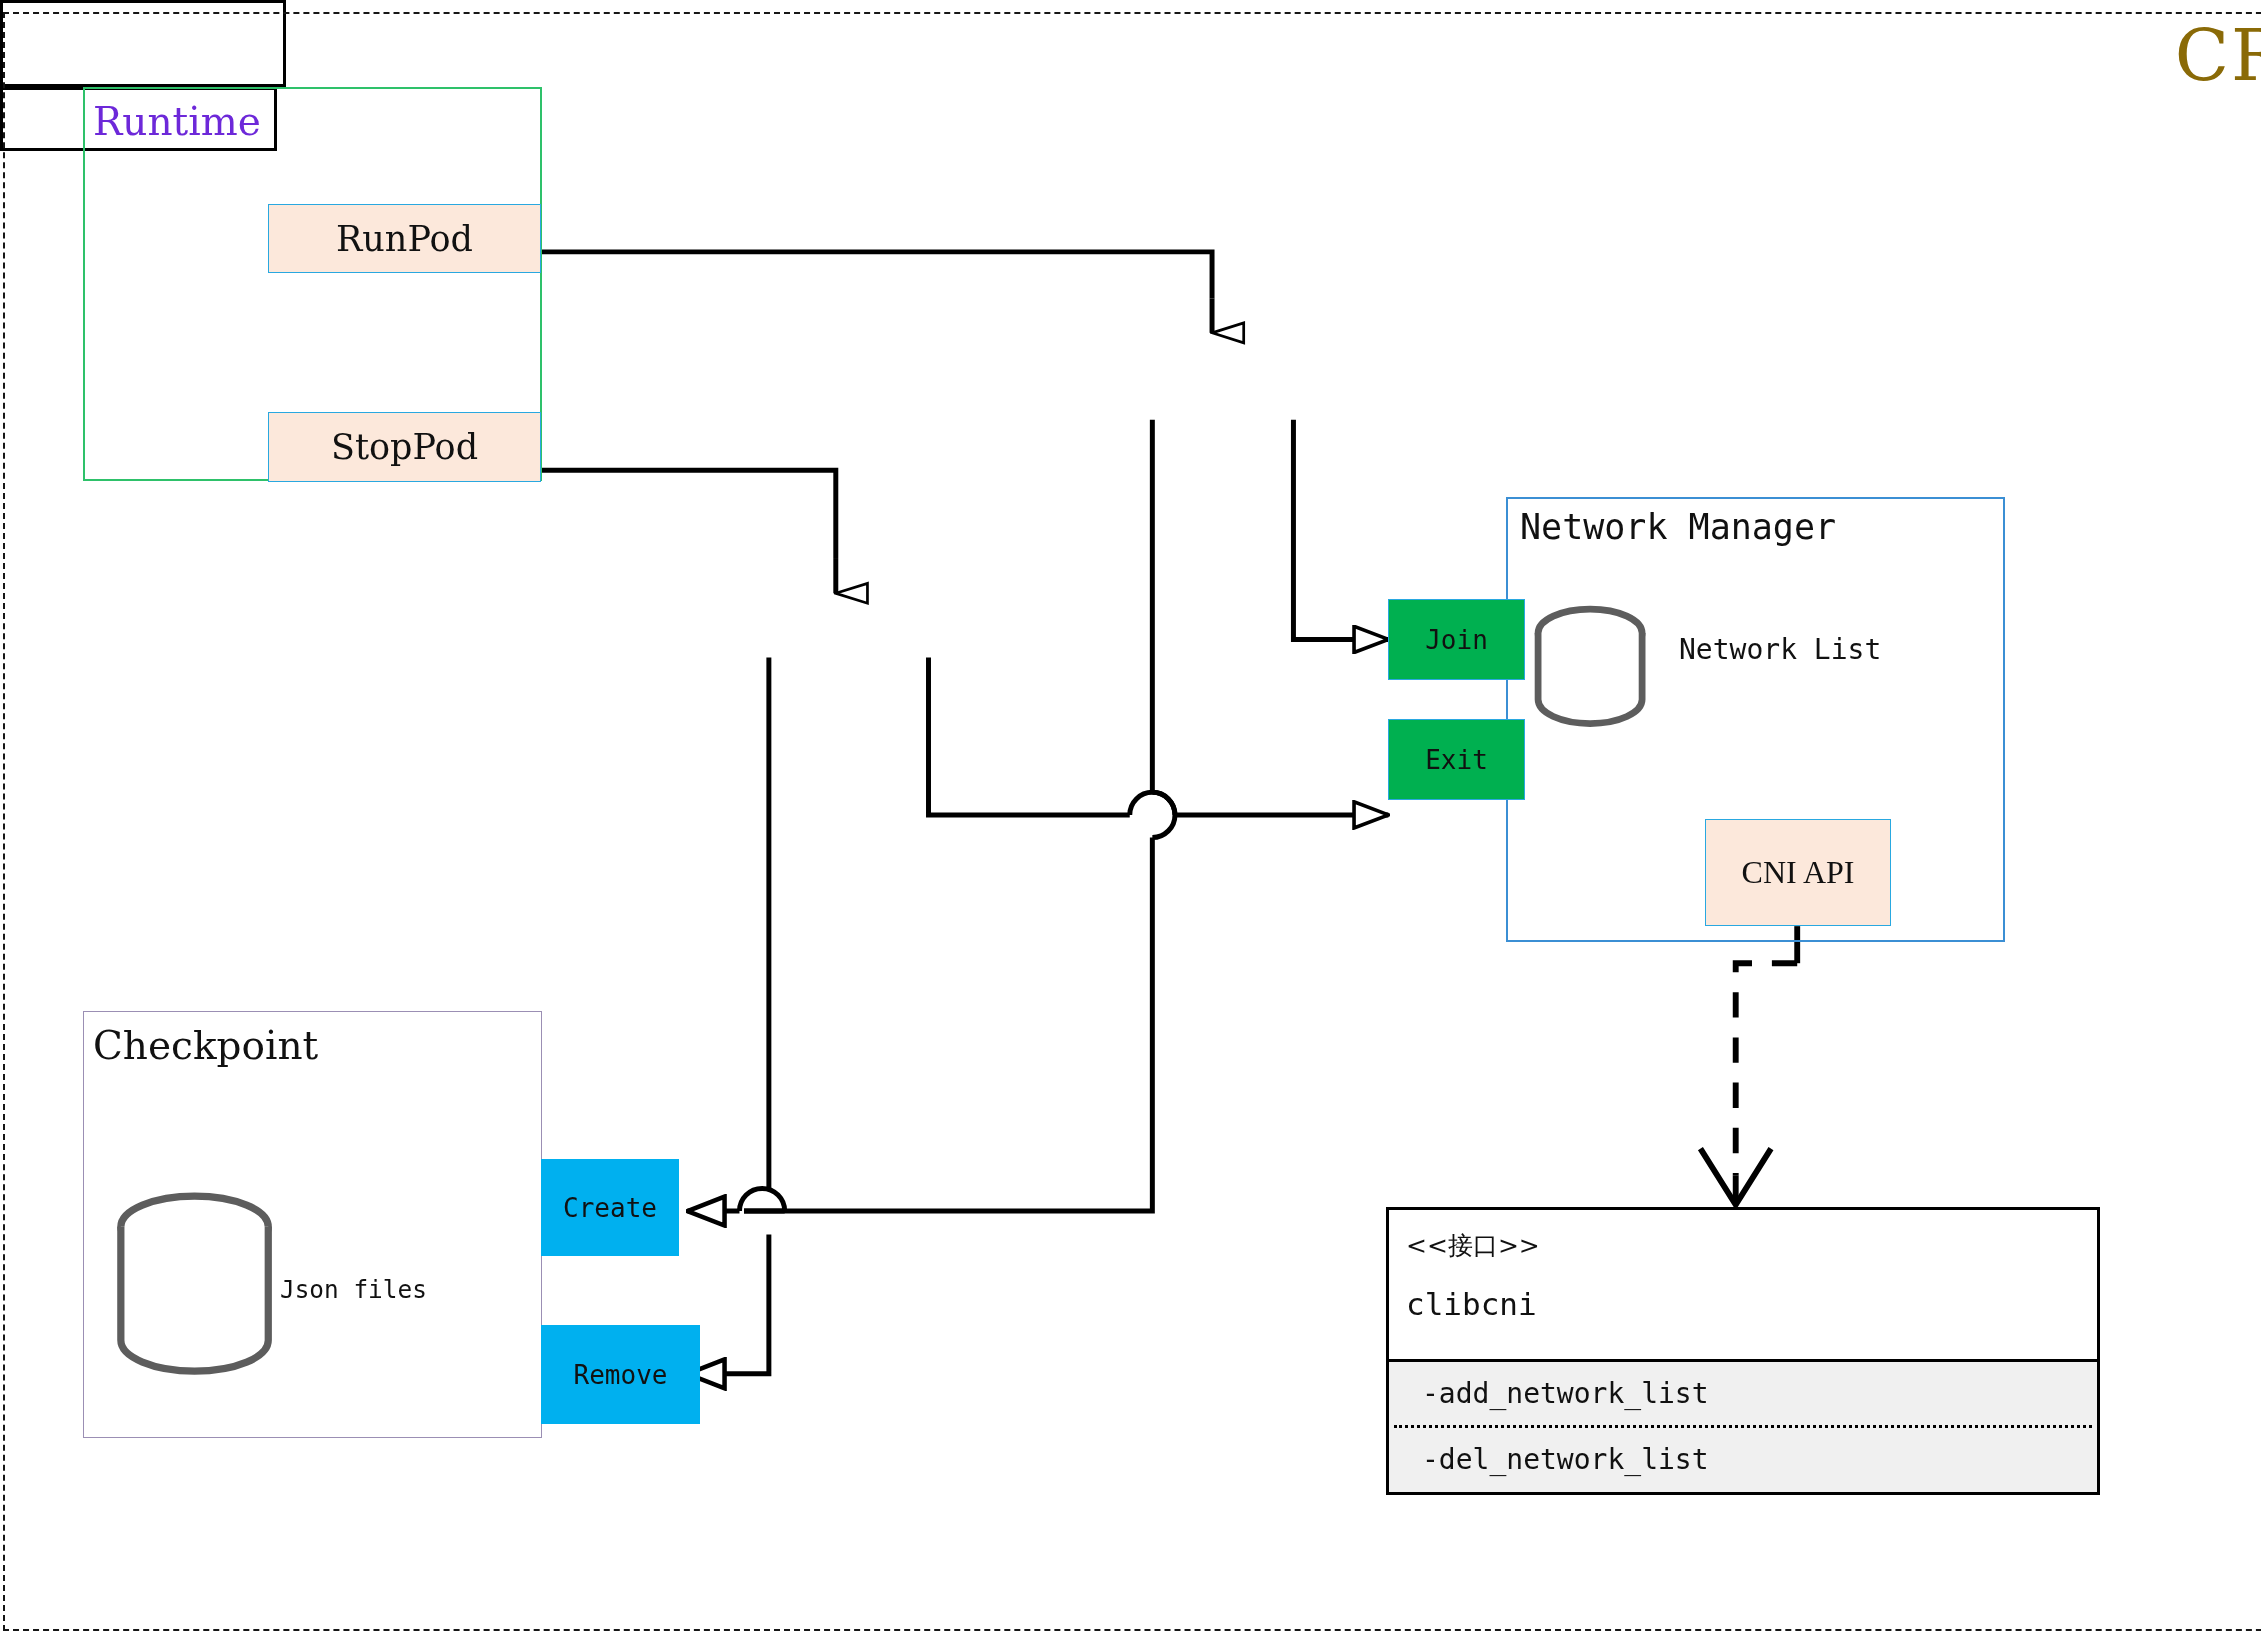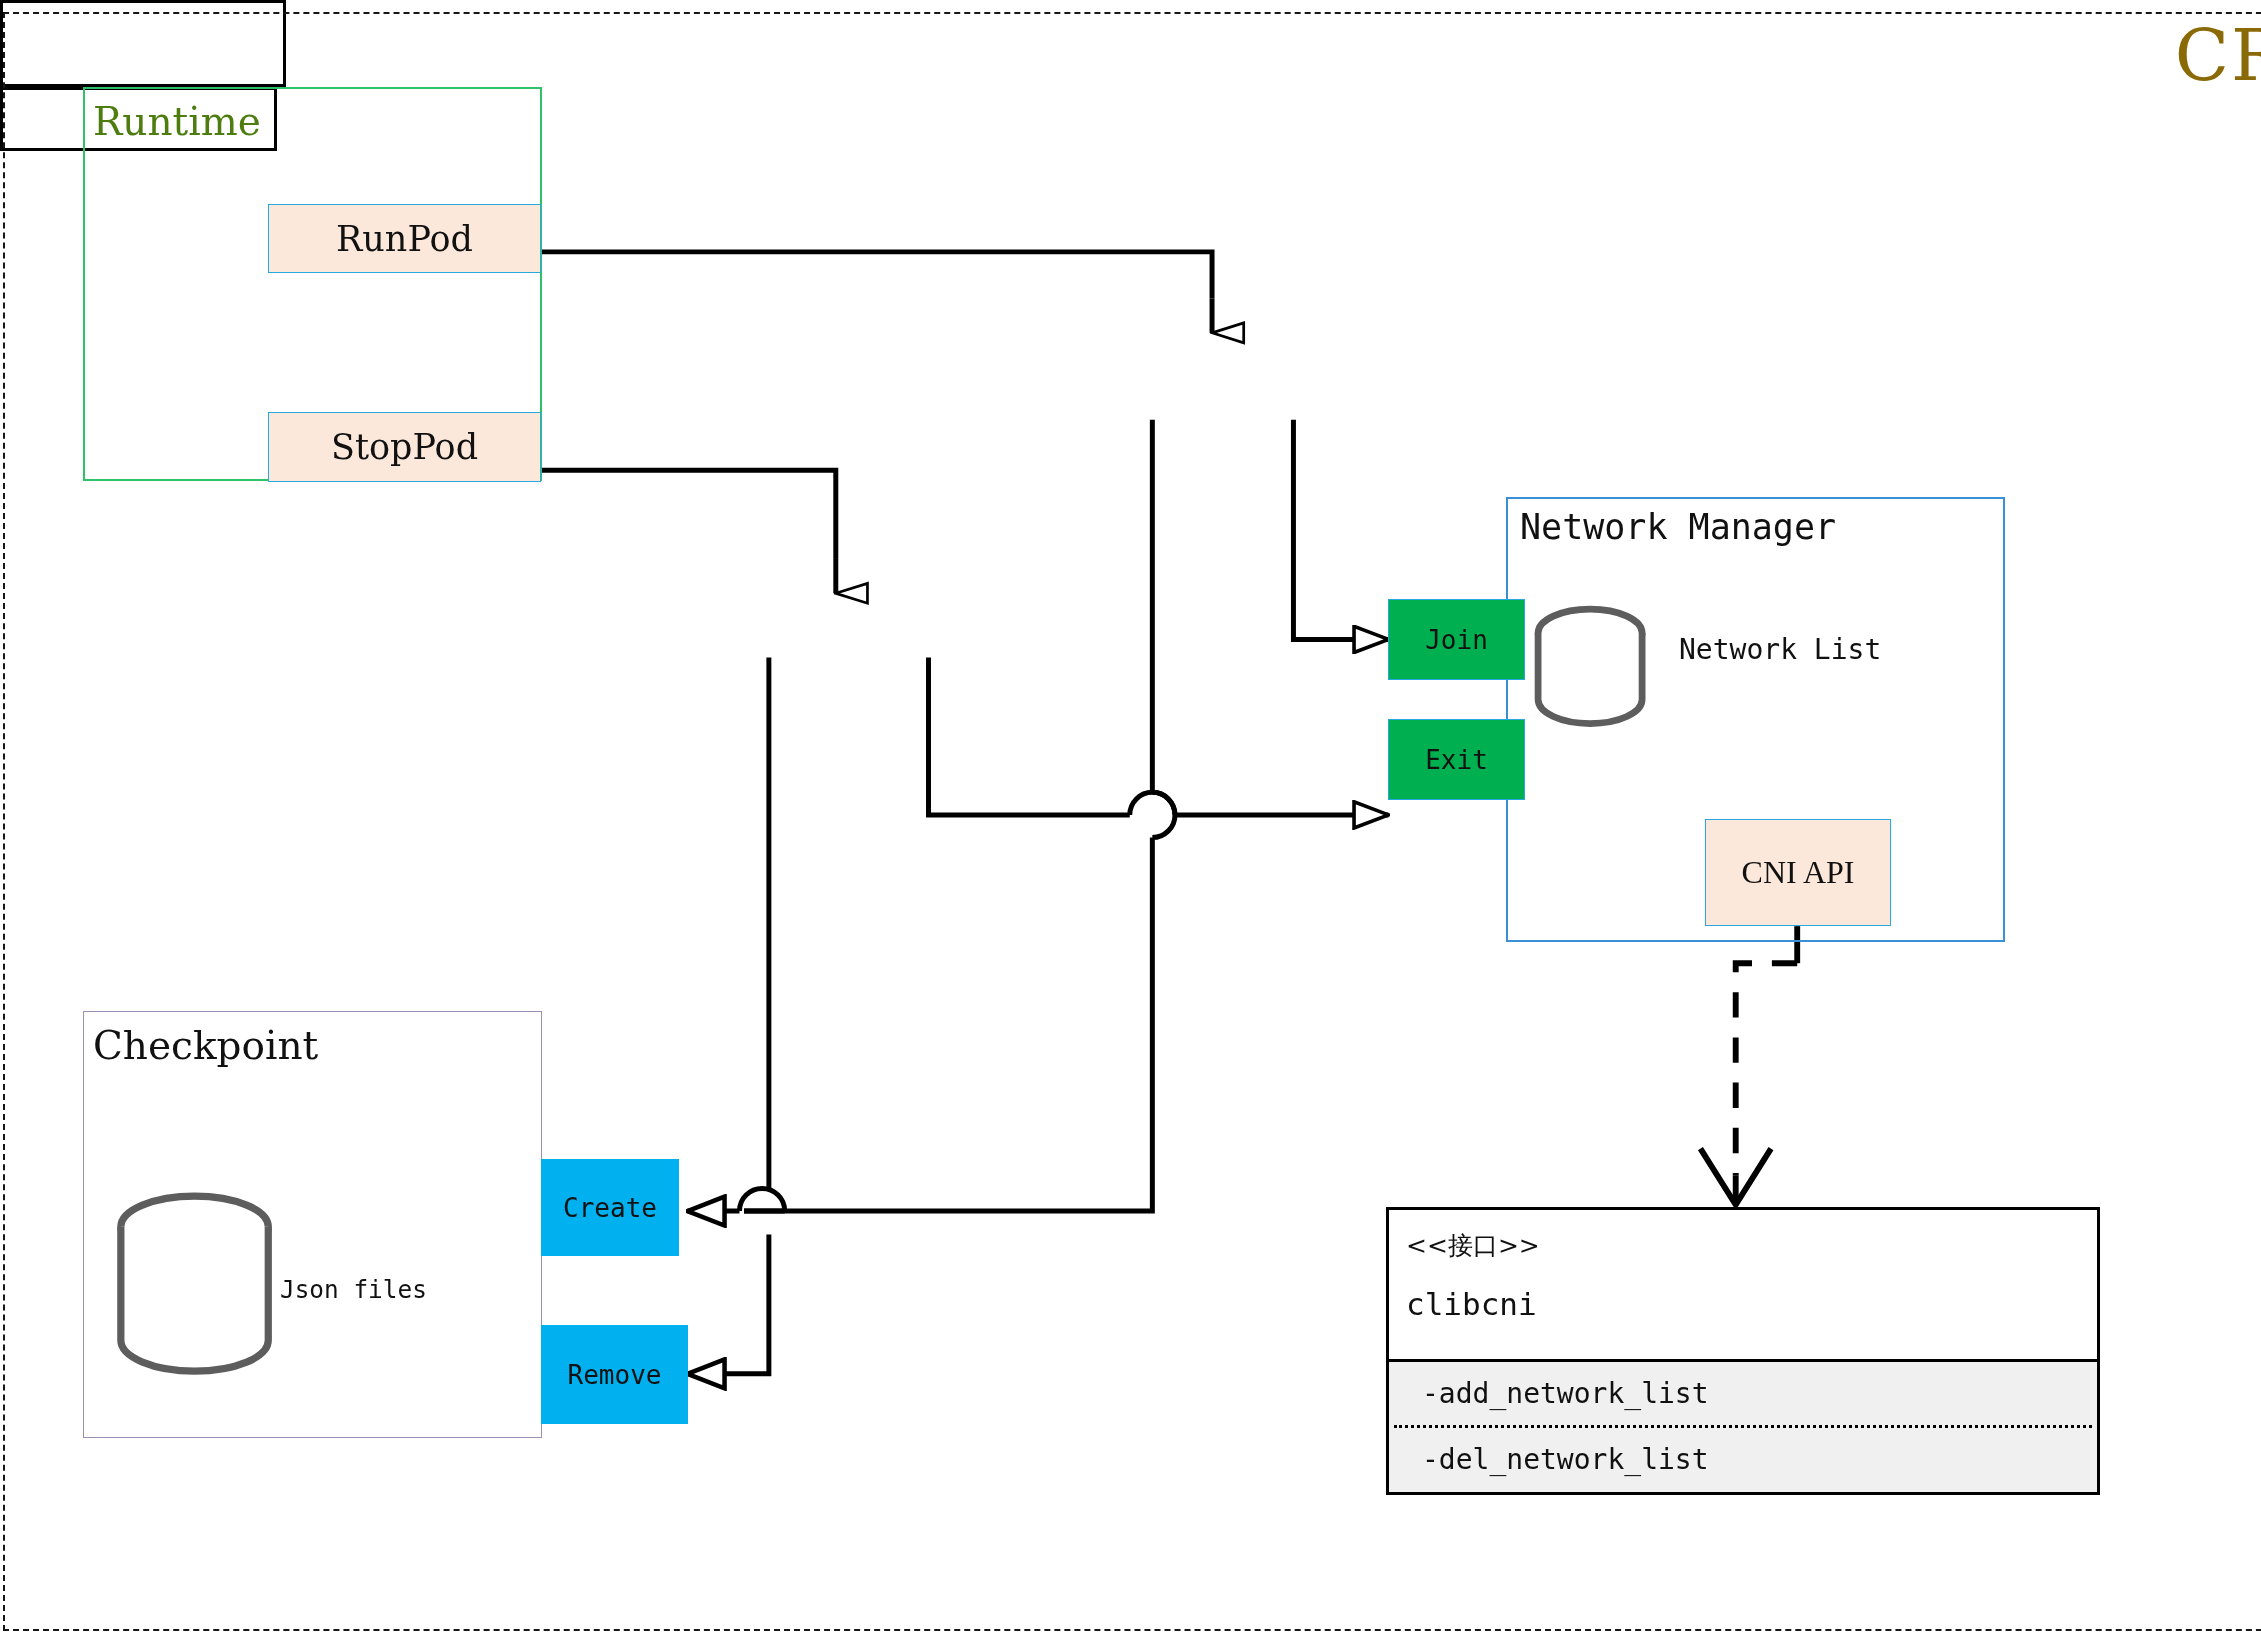--- a/index.html
+++ b/index.html
@@ -64,21 +64,21 @@
     left: 83px; top: 87px;
     width: 459px; height: 394px;
     border: 2.3px solid #2ec16a;
     background: transparent;
     box-sizing: border-box;
   }
   #runtime-title {
     left: 93px; top: 99px;
     font-family: "DejaVu Serif", serif;
     font-size: 39px;
-    color: #4d7c0f;
+    color: #6d28d9;
   }
 
   
   #checkpoint-box {
     position: absolute;
     left: 83px; top: 1011px;
     width: 459px; height: 427px;
     border: 1.8px solid #9b8fb4;
     background: transparent;
     box-sizing: border-box;
@@ -144,21 +144,21 @@
 
   
   .cyan {
     background: #00b0ef;
     border: none;
     color: #111111;
     font-family: "DejaVu Sans Mono", monospace;
     font-size: 26px;
   }
   #create { left: 541px; top: 1159px; width: 138px; height: 97px; }
-  #remove { left: 541px; top: 1325px; width: 147px; height: 99px; }
+  #remove { left: 541px; top: 1325px; width: 159px; height: 99px; }
 
   
   .forkbar {
     background: #ffffff;
     border: 3.2px solid #000000;
     box-sizing: border-box;
   }
   #fork-top  { left: 1069px; top: 333px;  width: 286px; height: 87px; }
   #fork-left { left: 697px; top: 593px; width: 277px; height: 64px; }
 

